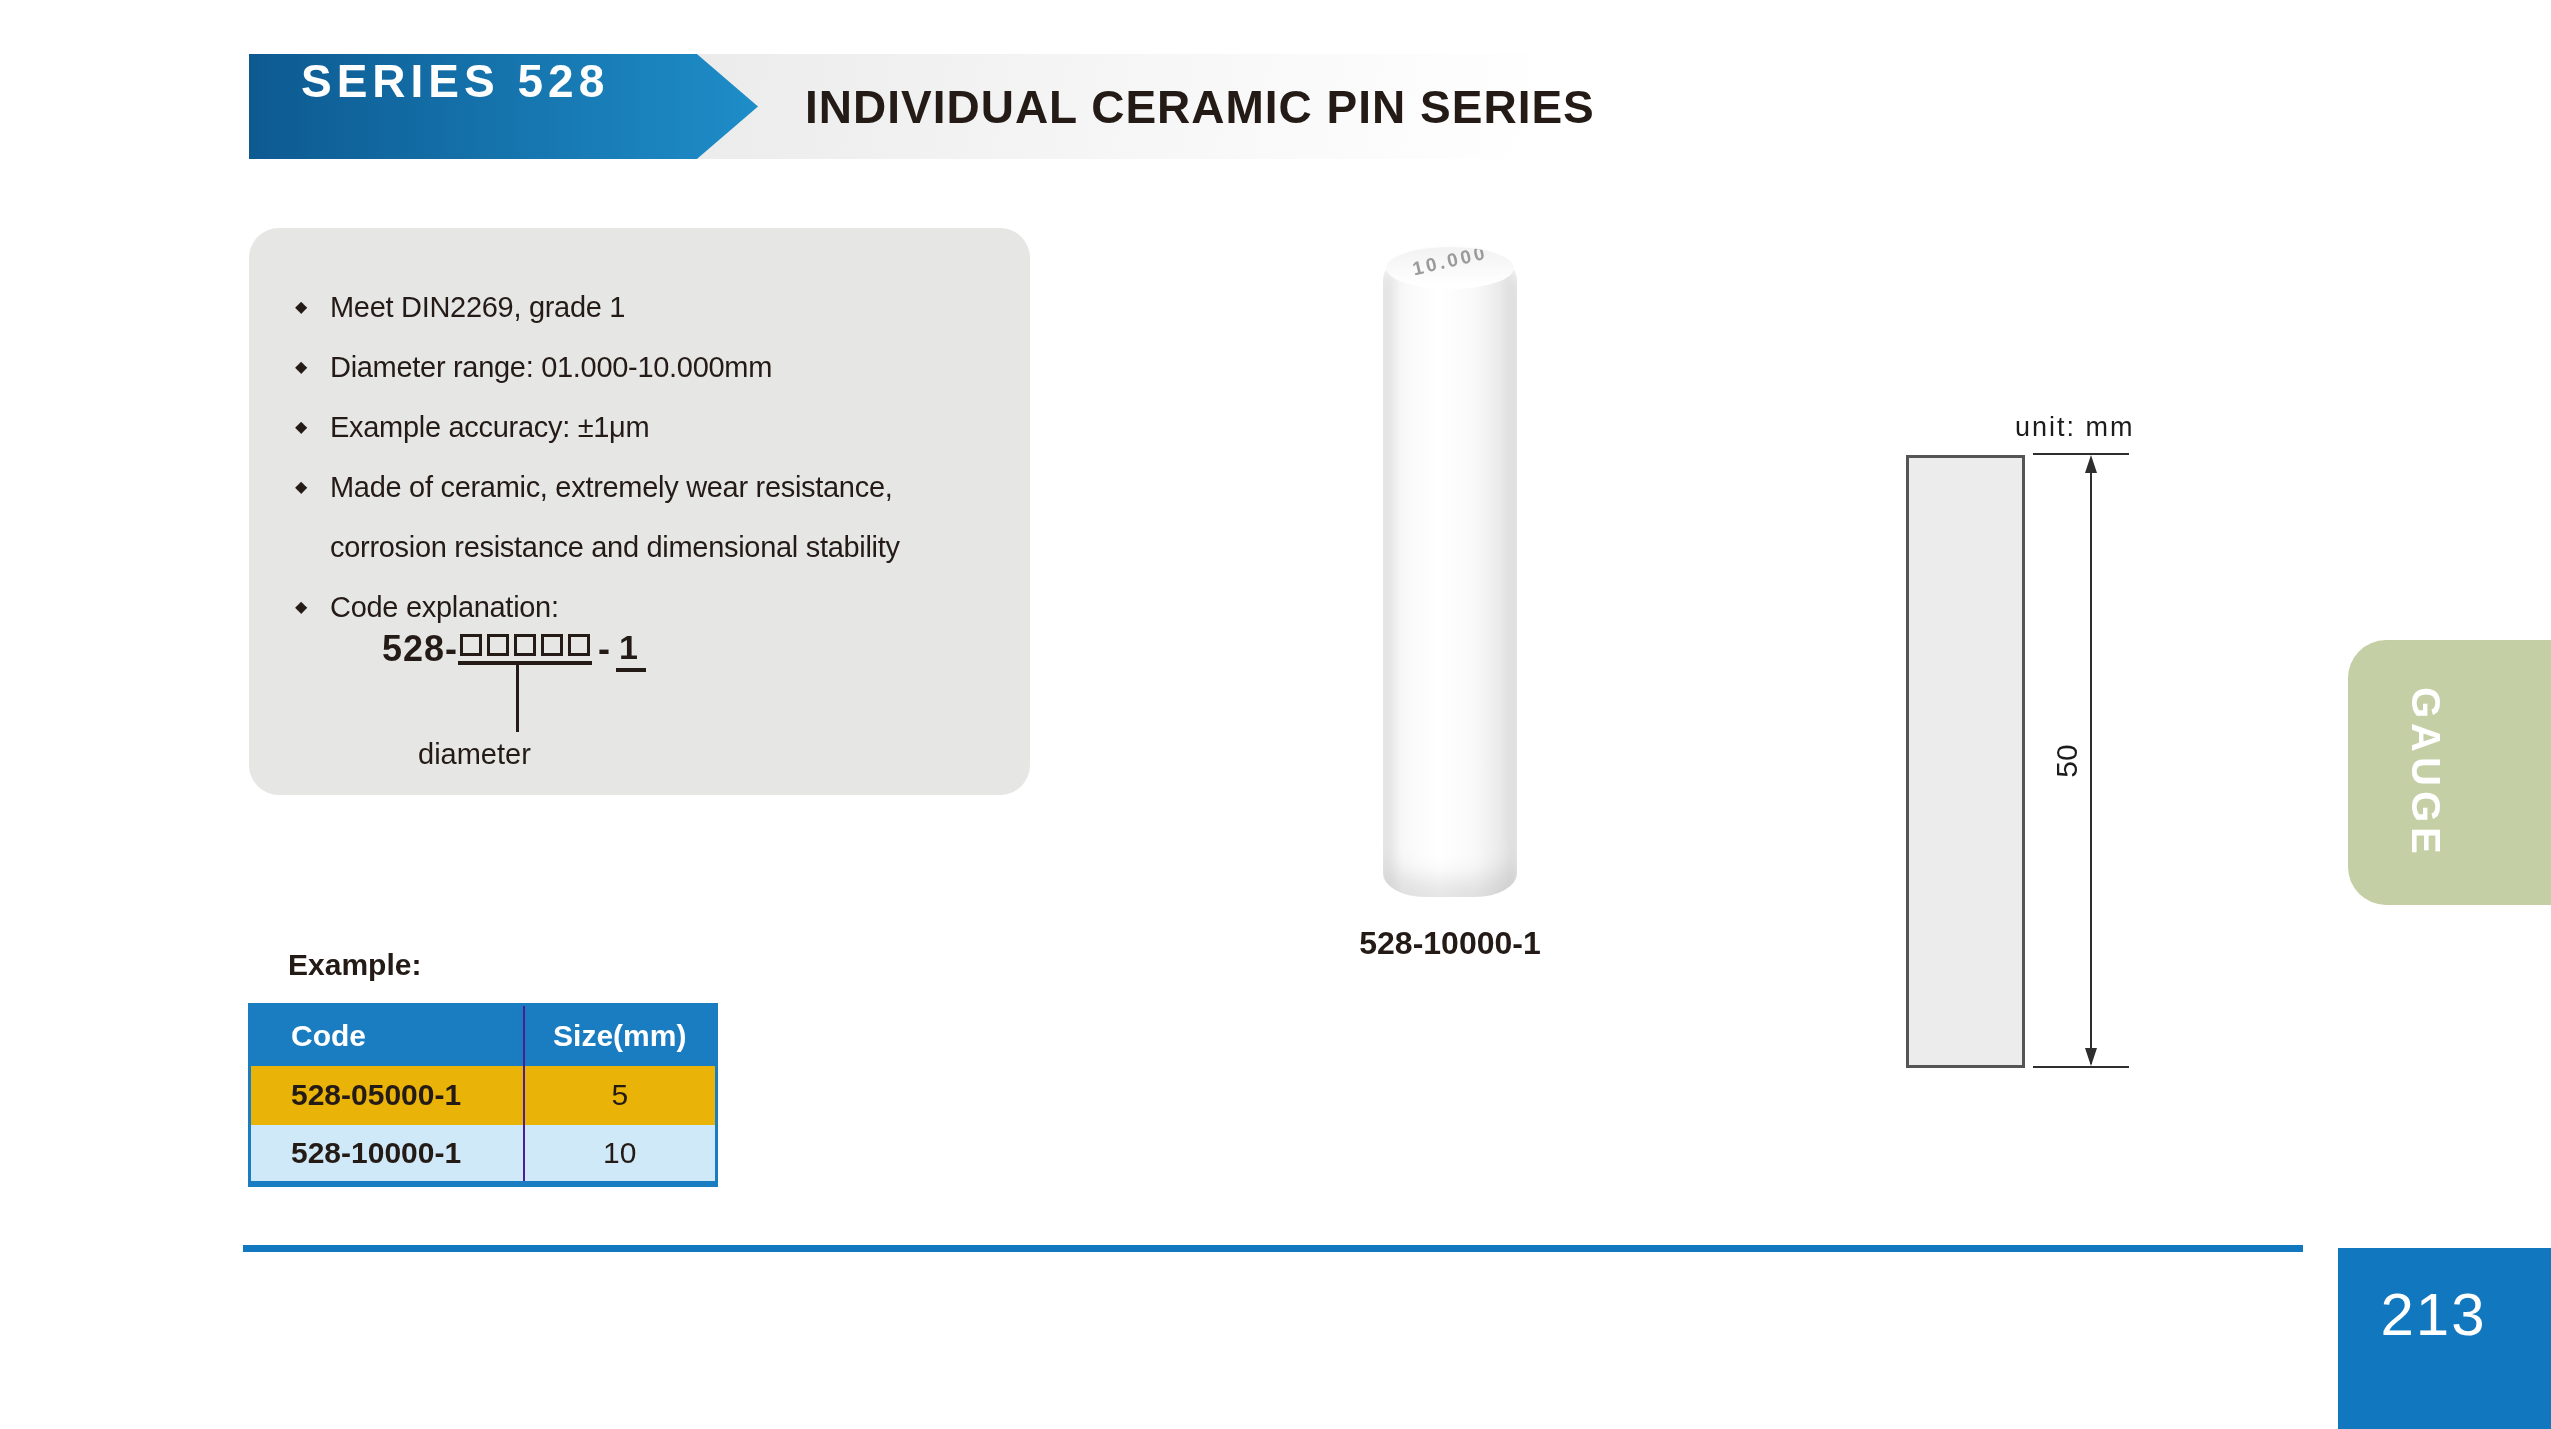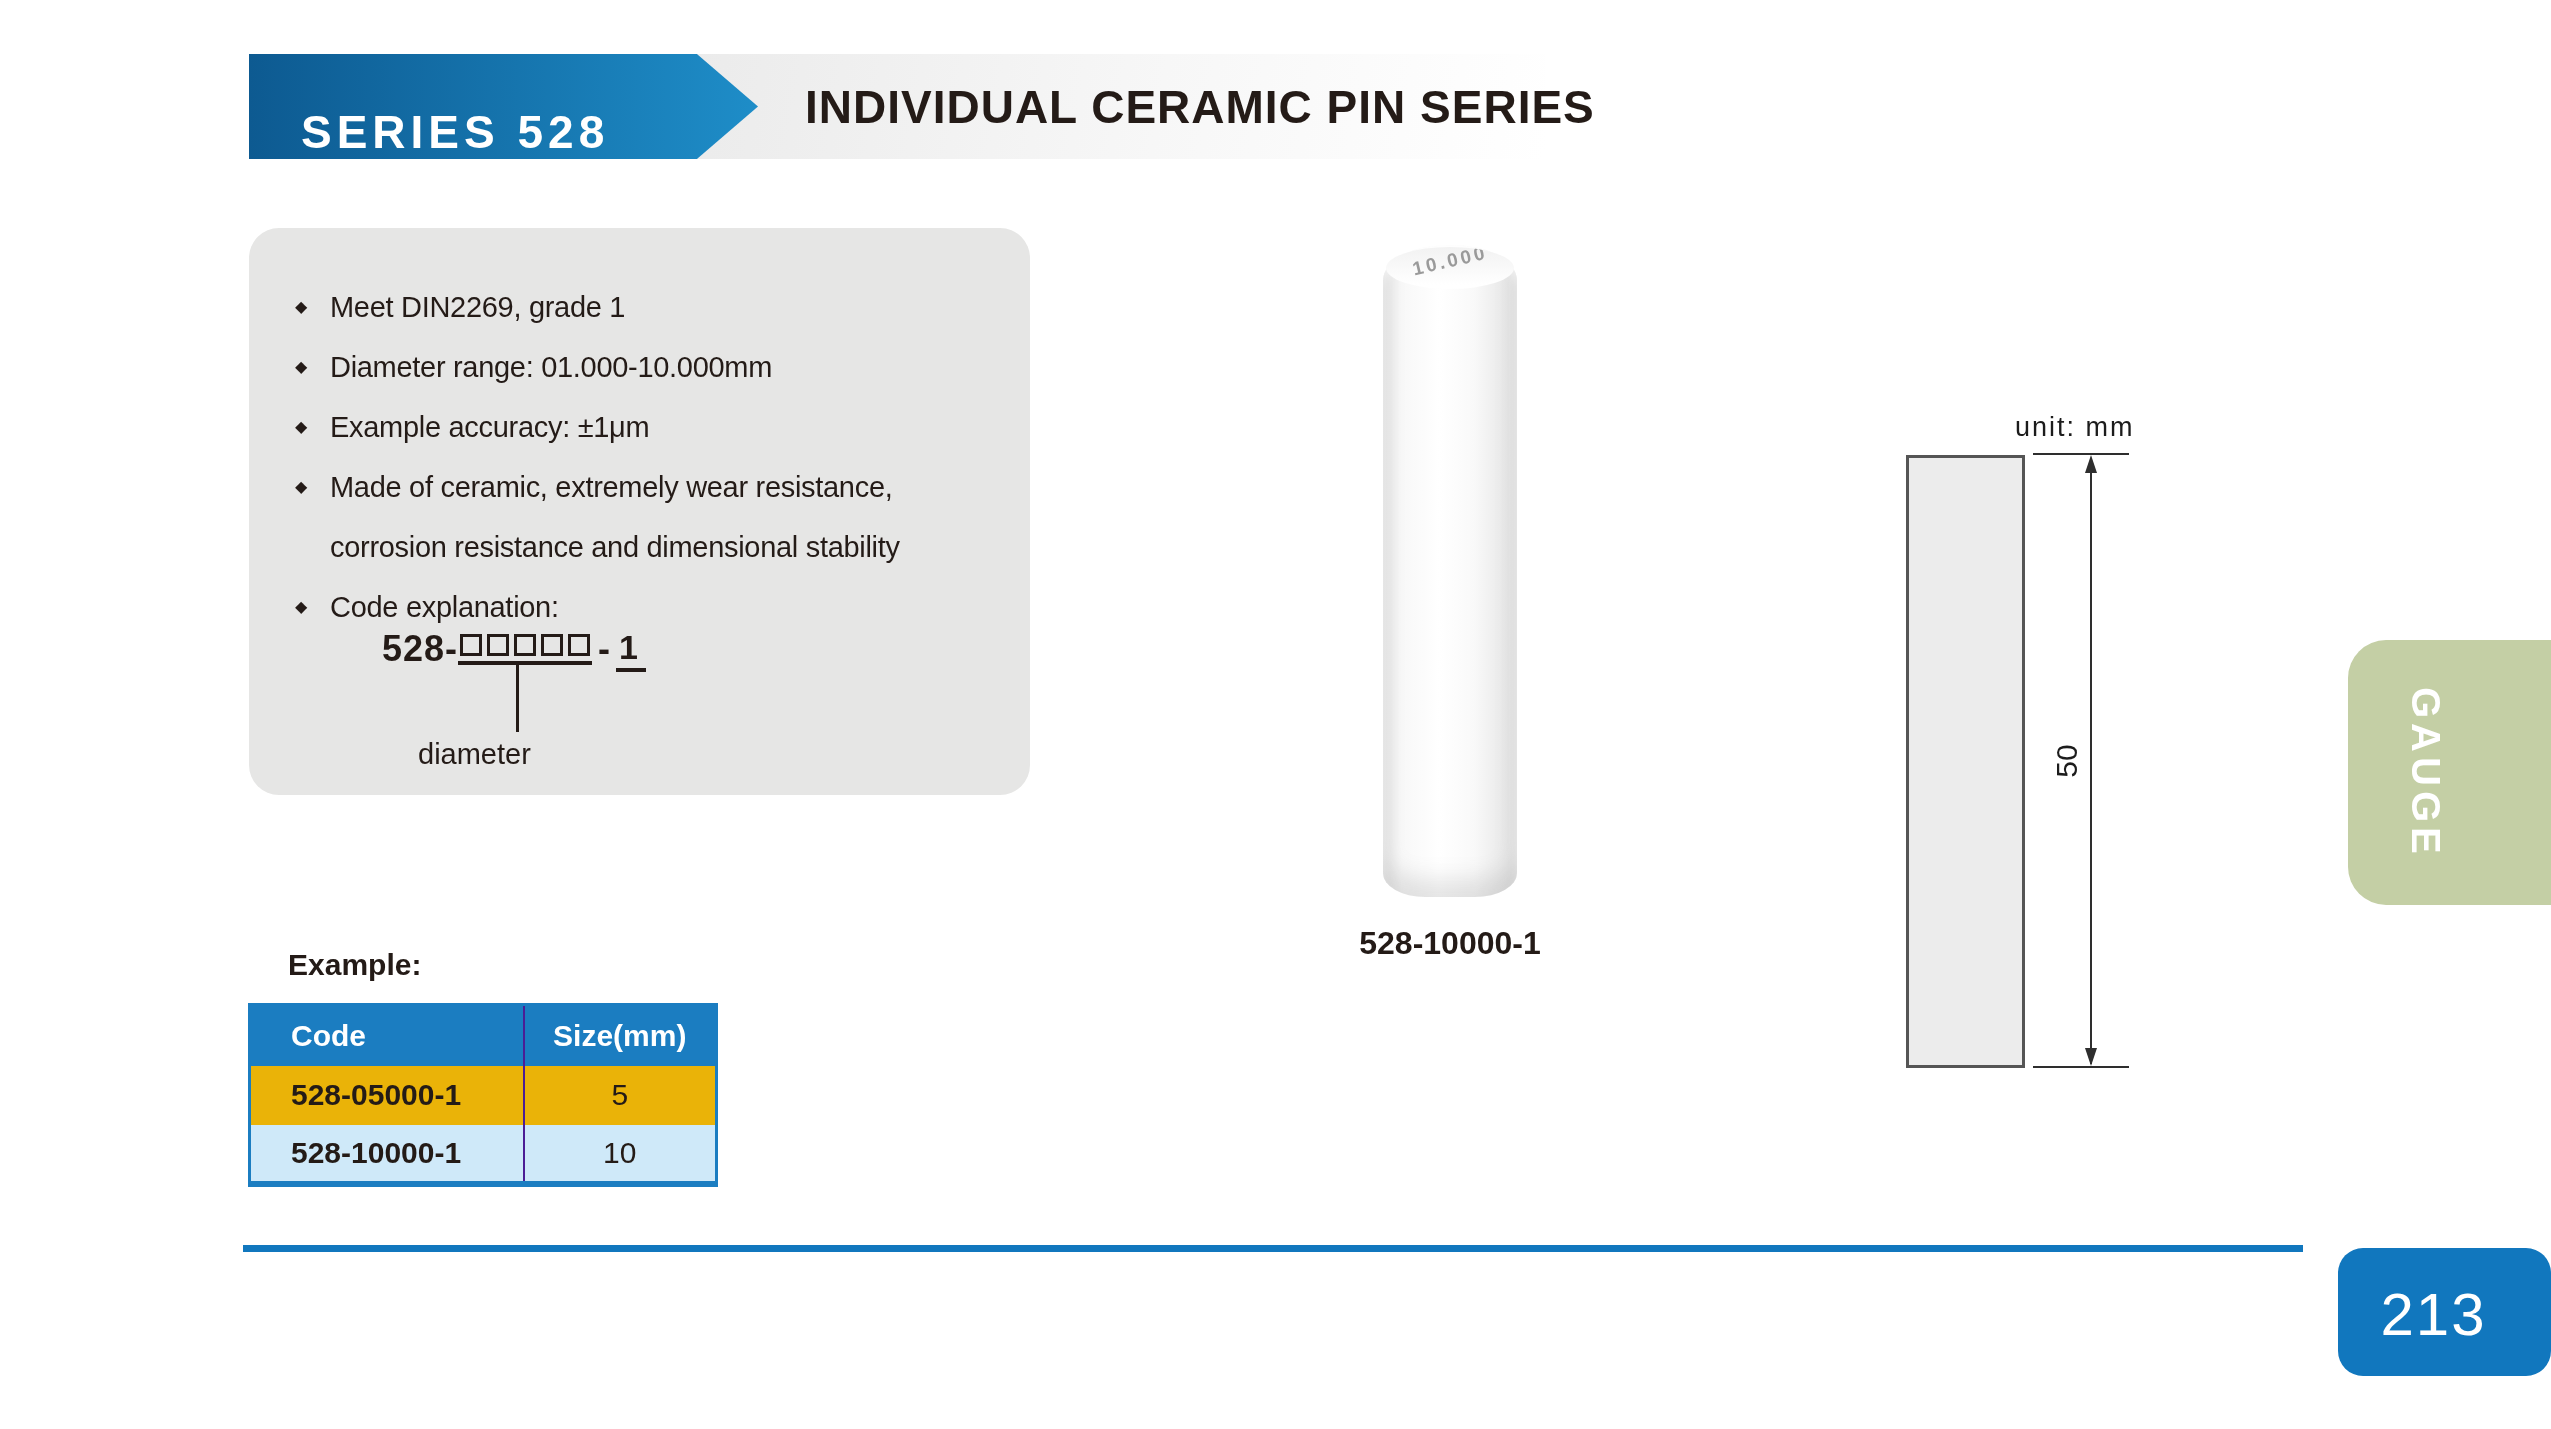--- a/index.html
+++ b/index.html
@@ -10,21 +10,21 @@
   }
   
   .header-strip {
     position:absolute; left:249px; top:54px; width:1296px; height:105px;
     background:linear-gradient(100deg,#dcdcdc 0%, #eaeaea 30%, #f7f7f7 70%, #ffffff 100%);
   }
   .series-banner {
     position:absolute; left:0; top:0; width:509px; height:105px;
     background:linear-gradient(90deg,#0d5a91 0%, #1e8dc8 100%);
     clip-path:polygon(0 0, 88% 0, 100% 50%, 88% 100%, 0 100%);
-    display:flex; align-items:flex-end; padding-left:52px;
+    display:flex; align-items:flex-start; padding-left:52px;
   }
   .series-banner span {
     color:#fff; font-size:46px; font-weight:bold; letter-spacing:5px; white-space:nowrap;
   }
   .page-title {
     position:absolute; left:556px; top:0; height:105px; line-height:106px;
     font-size:46px; font-weight:bold; letter-spacing:1px; color:#241b17; white-space:nowrap;
   }
   
   .features-box {
@@ -119,23 +119,23 @@
   .example-table th:first-child { text-align:left; padding-left:40px; width:274px; }
   .example-table th:last-child  { text-align:center; }
   .example-table td { font-size:30px; color:#241b17; height:59px; background:#eab308; }
   .example-table td:first-child { font-weight:bold; padding-left:40px; }
   .example-table td:last-child  { text-align:center; }
   .example-table th + th, .example-table td + td { border-left:2px solid #4c1d95; }
   .example-table tbody tr:nth-child(2) td { background:#cfe9f9; }
   
   .bottom-rule { position:absolute; left:243px; top:1245px; width:2060px; height:7px; background:#1177be; }
   .page-number-box {
-    position:absolute; left:2338px; top:1248px; width:213px; height:128px;
+    position:absolute; left:2338px; top:1248px; width:213px; height:181px;
     background:#1177be; display:flex; justify-content:center; align-items:flex-start;
-    padding-top:32px; padding-right:22px;border-radius:25px;
+    padding-top:32px; padding-right:22px;
   }
   .page-number-box span { color:#fff; font-size:60px; letter-spacing:2px; }
 </style>
 </head>
 <body>
 
 <div class="page">
 
   <div class="header-strip">
     <div class="series-banner">

